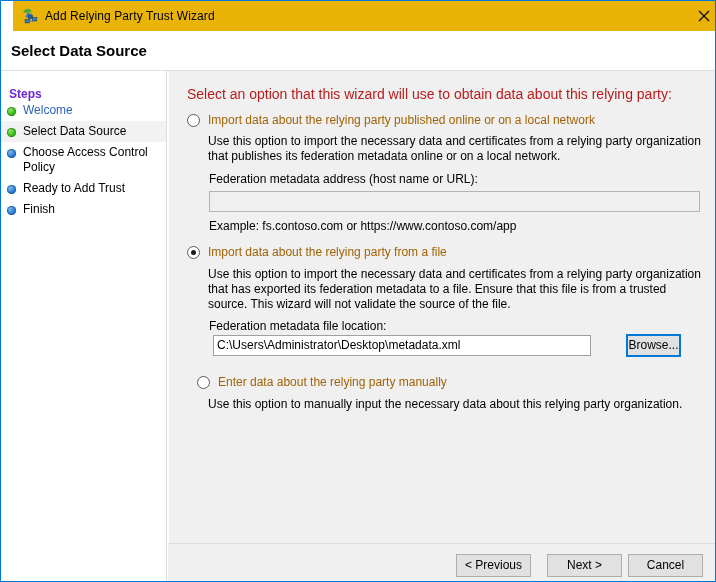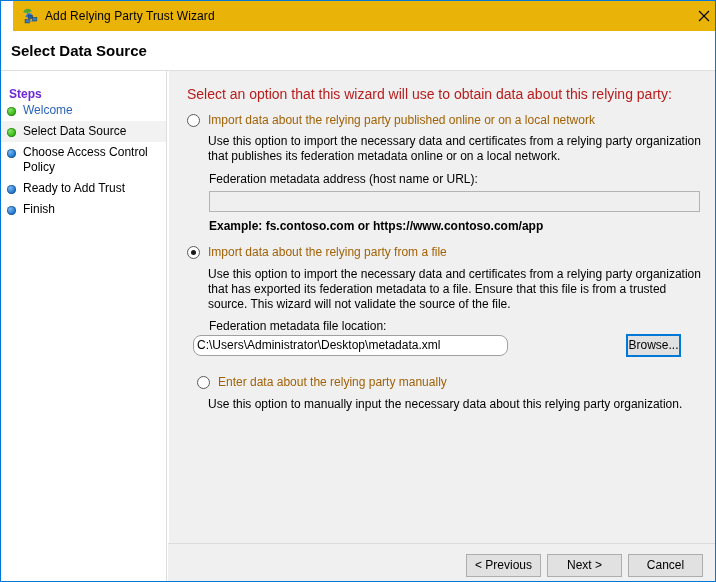--- a/index.html
+++ b/index.html
@@ -258,21 +258,21 @@
     width: 75px; height: 23px;
     background: #e1e1e1;
     border: 1px solid #adadad;
     font-family: "Liberation Sans", sans-serif;
     font-size: 12px;
     color: #000000;
     line-height: 21px;
     text-align: center;
     cursor: default;
   }
-  .nav-prev   { left: 298px; }
+  .nav-prev   { left: 288px; }
   .nav-next   { left: 379px; }
   .nav-cancel { left: 460px; }
 </style>
 </head>
 <body>
 
 <div class="window">
 
   <div class="titlebar">
     <span class="title-icon">
@@ -336,29 +336,29 @@
 
       <div class="intro">Select an option that this wizard will use to obtain data about this relying party:</div>
 
       <div class="radio-row" style="left:18px; top:42px;">
         <span class="radio"></span>
         <span class="radio-label">Import data about the relying party published online or on a local network</span>
       </div>
       <div class="desc" style="left:39px; top:63px; width:496px;">Use this option to import the necessary data and certificates from a relying party organization that publishes its federation metadata online or on a local network.</div>
       <div class="fieldlabel" style="left:40px; top:101px;">Federation metadata address (host name or URL):</div>
       <div class="textbox disabled" style="left:40px; top:120px; width:491px;" placeholder=""></div>
-      <div class="example" style="left:40px; top:148px;font-weight:bold;">Example: fs.contoso.com or https://www.contoso.com/app</div>
+      <div class="example" style="left:40px; top:148px;">Example: fs.contoso.com or https://www.contoso.com/app</div>
 
       <div class="radio-row" style="left:18px; top:174px;">
         <span class="radio checked"></span>
         <span class="radio-label">Import data about the relying party from a file</span>
       </div>
       <div class="desc" style="left:39px; top:196px; width:496px;">Use this option to import the necessary data and certificates from a relying party organization that has exported its federation metadata to a file. Ensure that this file is from a trusted source.  This wizard will not validate the source of the file.</div>
       <div class="fieldlabel" style="left:40px; top:248px;">Federation metadata file location:</div>
-      <div class="textbox" style="left:24px; top:264px; width:315px;border-radius:8px;">C:\Users\Administrator\Desktop\metadata.xml</div>
+      <div class="textbox" style="left:44px; top:264px; width:378px;">C:\Users\Administrator\Desktop\metadata.xml</div>
       <div class="browse-btn" style="left:457px; top:263px;">Browse...</div>
 
       <div class="radio-row" style="left:28px; top:304px;align-items:center;">
         <span class="radio"></span>
         <span class="radio-label">Enter data about the relying party manually</span>
       </div>
       <div class="desc" style="left:39px; top:326px; width:496px;">Use this option to manually input the necessary data about this relying party organization.</div>
 
     </div>
   </div>

